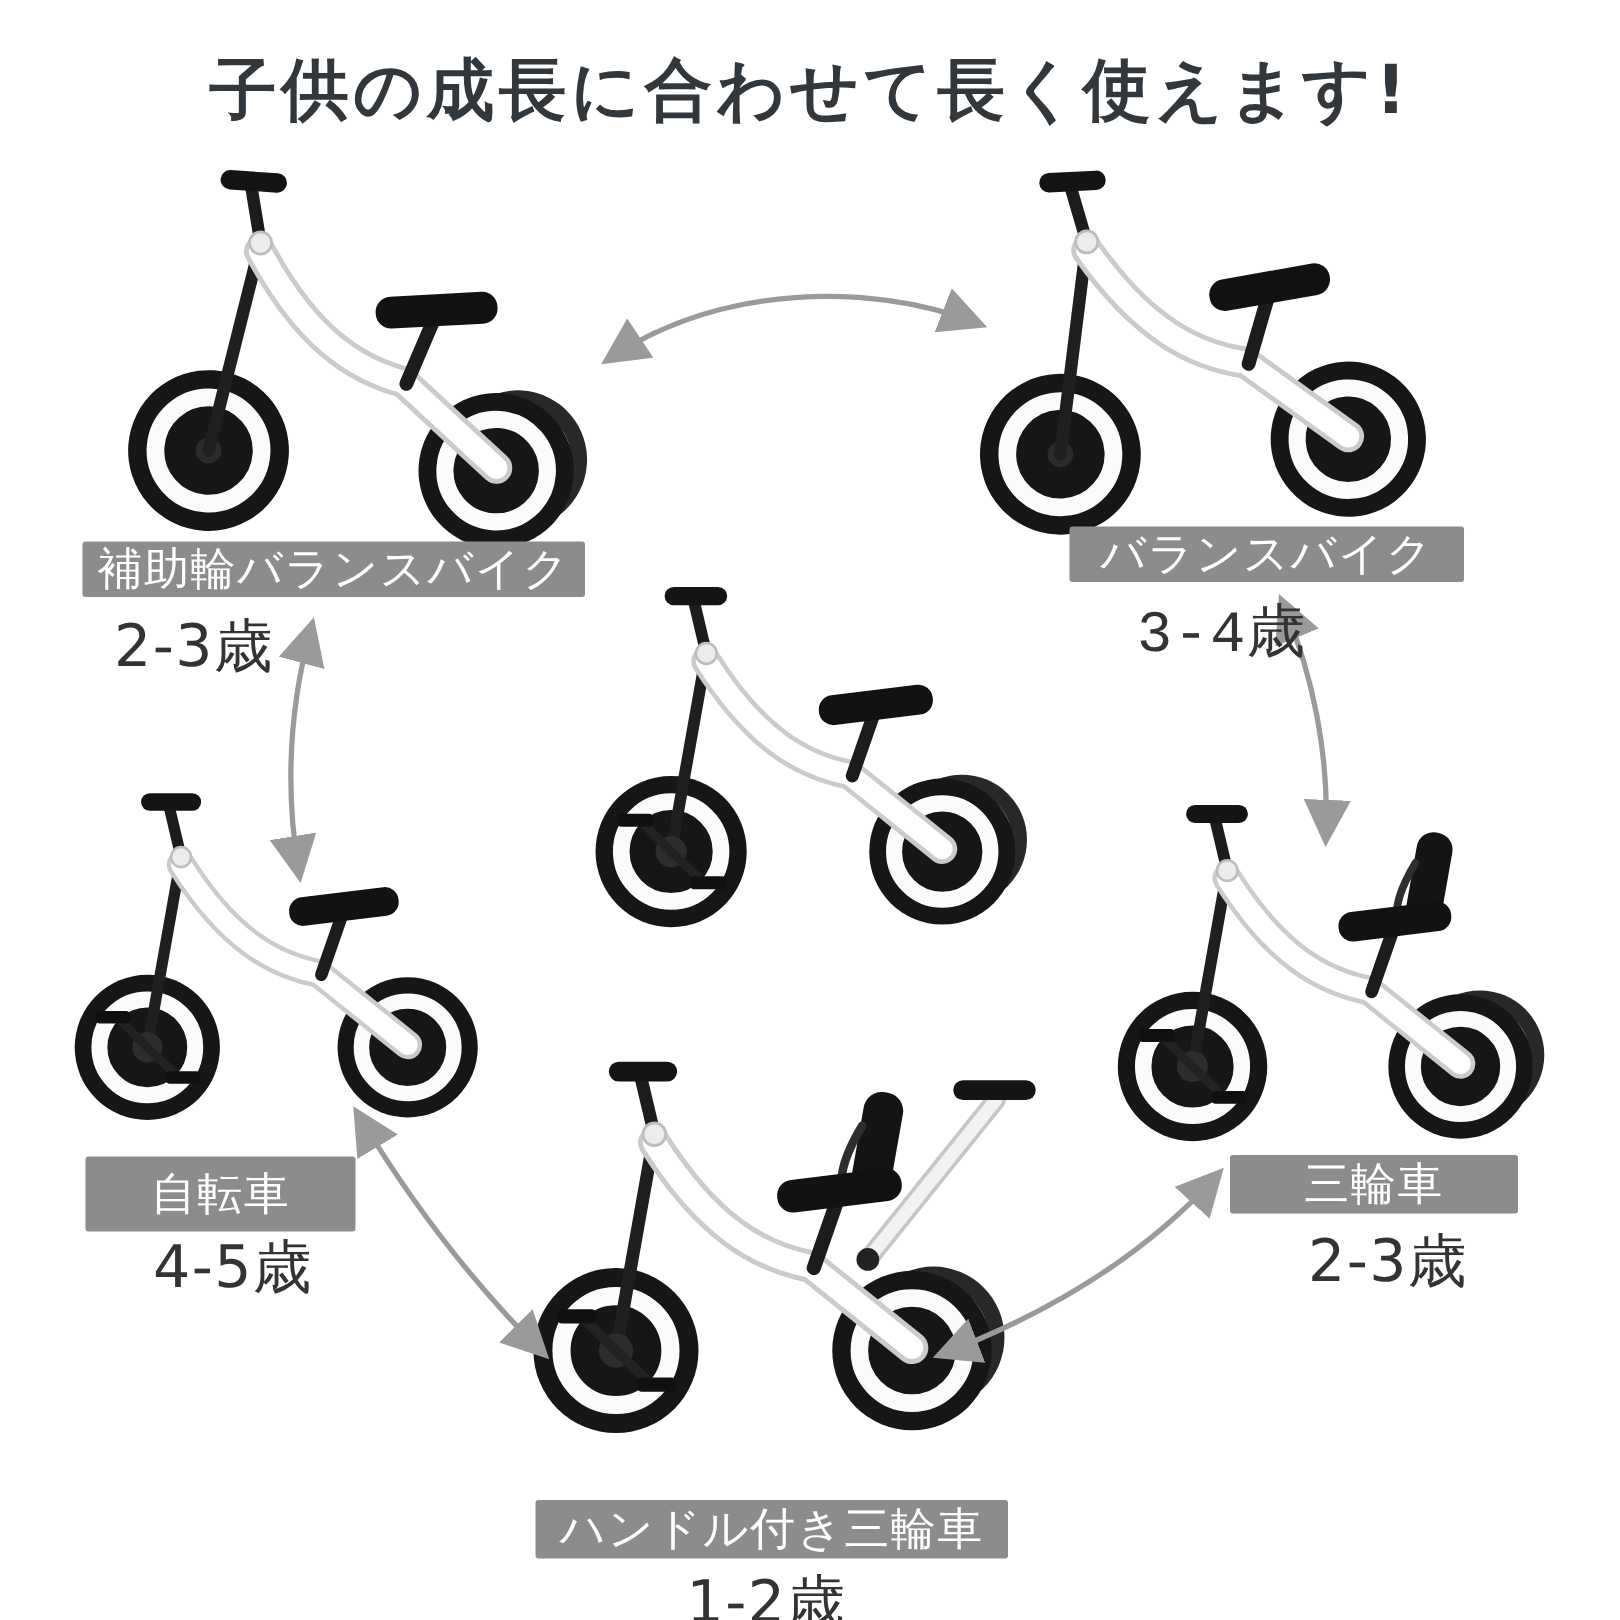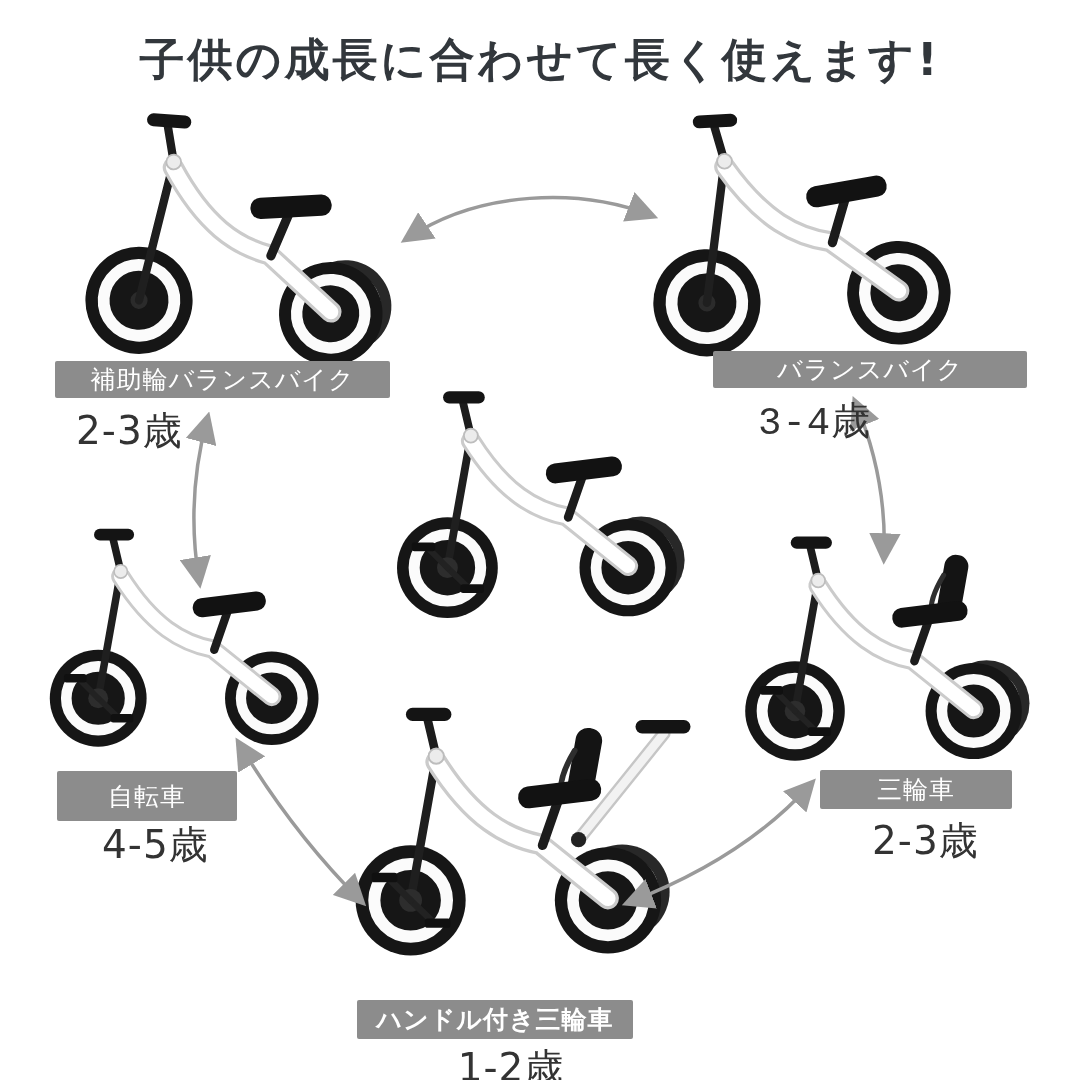--- a/index.html
+++ b/index.html
@@ -13,43 +13,43 @@
     position:relative;width:1080px;height:1080px;background:#ffffff;
     font-family:"DejaVu Sans","Liberation Sans",sans-serif;overflow:hidden;
   }
   .title{
     position:absolute;top:30px;left:0;right:0;text-align:center;
     font-size:45px;font-weight:600;color:var(--title);letter-spacing:3px;
   }
   .badge{
     position:absolute;background:var(--badge);color:#ffffff;
     display:flex;align-items:center;justify-content:center;
-    font-size:25px;letter-spacing:1px;border-radius:2px;
+    font-size:30px;letter-spacing:1px;border-radius:2px;
   }
   .age{
     position:absolute;font-size:39px;color:var(--age);letter-spacing:1px;
   }
   .bike{position:absolute;}
   .bike svg{display:block;width:100%;height:100%;}
   .arrows{position:absolute;left:0;top:0;width:1080px;height:1080px;pointer-events:none;}
 
   
   .bike-tl{left:55px;top:108px;width:380px;height:268px;transform:rotate(4deg);}
   .bike-tr{left:615px;top:98px;width:380px;height:268px;transform:rotate(-3deg);}
   .bike-center{left:368px;top:380px;width:350px;height:252px;}
   .bike-left{left:25px;top:518px;width:330px;height:242px;}
   .bike-right{left:722px;top:524px;width:335px;height:252px;}
   .bike-bottom{left:330px;top:668px;width:370px;height:330px;}
 
   
   .badge-tl{left:55px;top:361px;width:335px;height:37px;}
-  .badge-tr{left:713px;top:351px;width:314px;height:37px;}
+  .badge-tr{left:713px;top:351px;width:263px;height:37px;}
   .badge-left{left:57px;top:771px;width:180px;height:50px;}
   .badge-right{left:820px;top:770px;width:192px;height:39px;}
-  .badge-bottom{left:357px;top:1000px;width:276px;height:39px;font-weight:bold;}
+  .badge-bottom{left:357px;top:1000px;width:315px;height:39px;}
 
   
   .age-tl{left:76px;top:404px;}
   .age-tr{left:758px;top:394px;font-family:Liberation Mono, monospace;}
   .age-left{left:102px;top:818px;}
   .age-right{left:872px;top:814px;}
   .age-bottom{left:357px;top:1041px;width:308px;text-align:center;}
 </style>
 </head>
 <body>

